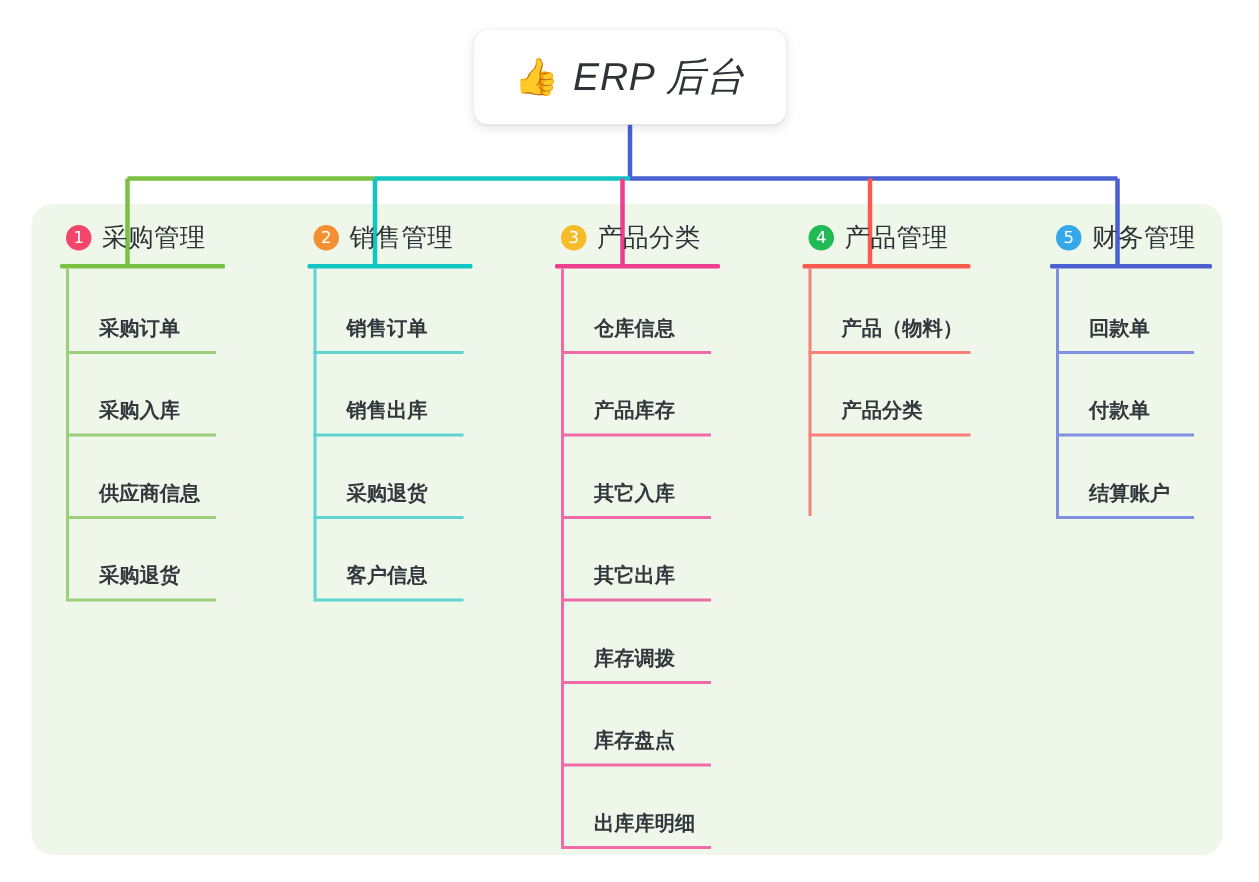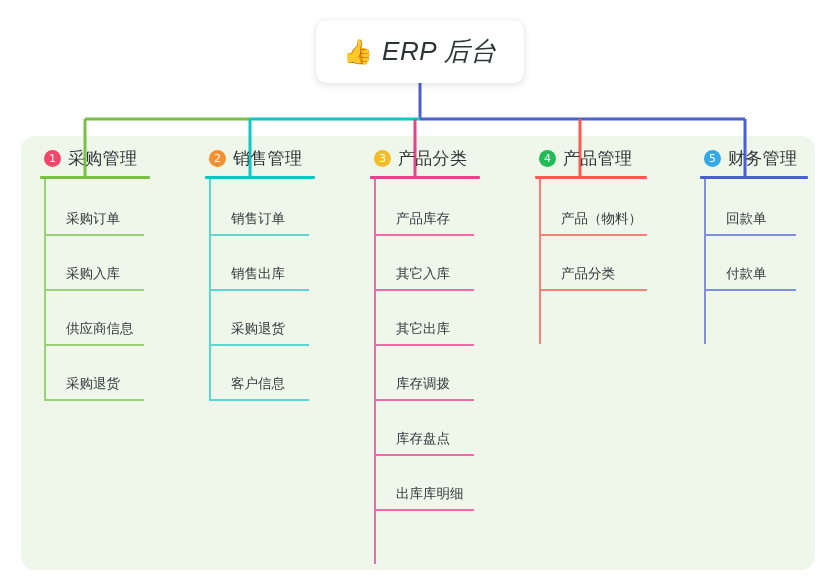--- a/index.html
+++ b/index.html
@@ -119,20 +119,21 @@
   .spine {
     position: absolute;
     left: 4px;
     top: 0;
     width: 2px;
   }
   .item {
     position: relative;
     height: 55px;
     box-sizing: border-box;
+    font-weight: bold;
   }
   .item-label {
     position: absolute;
     left: 26px;
     top: 31px;
     font-size: 13.5px;
     color: #33383d;
     white-space: nowrap;
   }
   .item-rule {
@@ -225,20 +226,24 @@
       </div>
       <div class="column" style="left: 370px;">
         <div class="col-head">
           <span class="badge" style="background: rgb(245, 188, 42);">3</span>
           <span class="col-title">产品分类</span>
         </div>
         <div class="col-rule" style="background: rgb(236, 63, 142); width: 110px;"></div>
         <div class="items">
           <div class="spine" style="background: rgb(240, 106, 168); height: 385px;"></div>
           <div class="item">
+            <span class="item-label">仓库信息</span>
+            <div class="item-rule" style="background: rgb(240, 106, 168); width: 100px;"></div>
+          </div>
+          <div class="item">
             <span class="item-label">产品库存</span>
             <div class="item-rule" style="background: rgb(240, 106, 168); width: 100px;"></div>
           </div>
           <div class="item">
             <span class="item-label">其它入库</span>
             <div class="item-rule" style="background: rgb(240, 106, 168); width: 100px;"></div>
           </div>
           <div class="item">
             <span class="item-label">其它出库</span>
             <div class="item-rule" style="background: rgb(240, 106, 168); width: 100px;"></div>
@@ -284,17 +289,21 @@
         <div class="items">
           <div class="spine" style="background: rgb(127, 144, 224); height: 165px;"></div>
           <div class="item">
             <span class="item-label">回款单</span>
             <div class="item-rule" style="background: rgb(127, 144, 224); width: 92px;"></div>
           </div>
           <div class="item">
             <span class="item-label">付款单</span>
             <div class="item-rule" style="background: rgb(127, 144, 224); width: 92px;"></div>
           </div>
+          <div class="item">
+            <span class="item-label">结算账户</span>
+            <div class="item-rule" style="background: rgb(127, 144, 224); width: 92px;"></div>
+          </div>
         </div>
       </div>
     </div>
 
 </div>
 
 </body></html>

